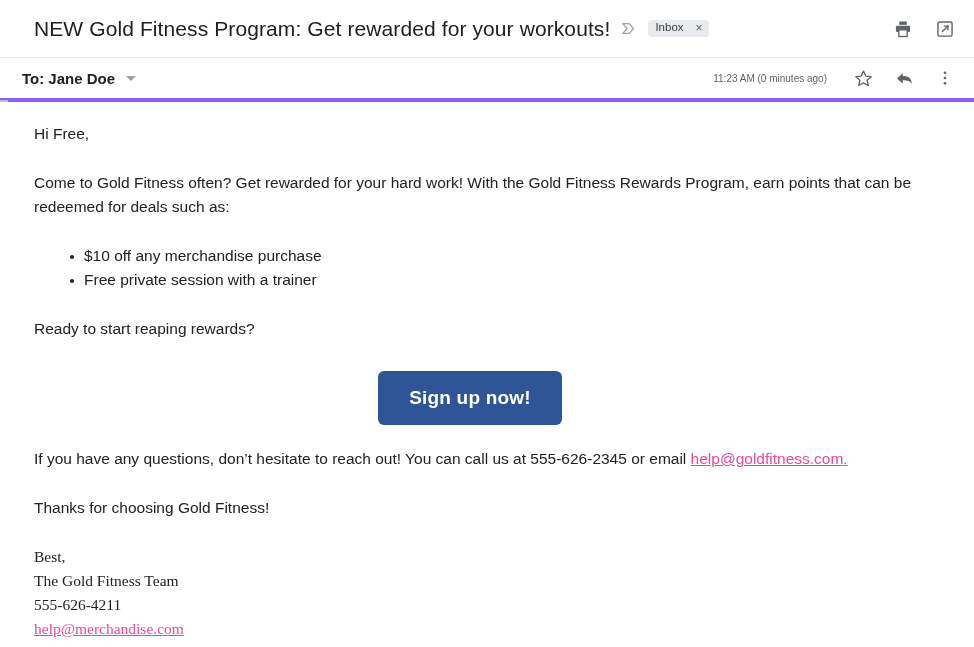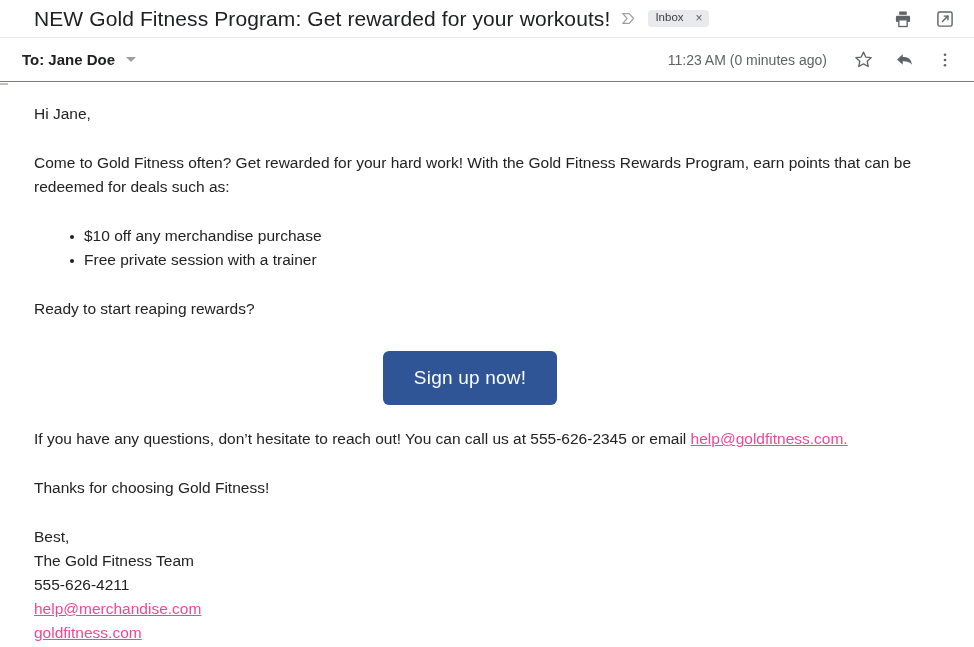--- a/index.html
+++ b/index.html
@@ -11,21 +11,21 @@
     width: 974px;
     height: 647px;
     font-family: "Liberation Sans", sans-serif;
     color: #222222;
     overflow: hidden;
   }
 
   
   .subject-bar {
     position: relative;
-    height: 38px;
+    height: 58px;
     display: flex;
     align-items: center;
     padding: 0 18px 0 34px;
     box-sizing: border-box;
     border-bottom: 1px solid #e8eaed;
   }
   .subject-text {
     font-size: 21px;
     font-weight: 400;
     color: #202124;
@@ -73,21 +73,21 @@
   }
 
   
   .recipient-bar {
     position: relative;
     height: 44px;
     display: flex;
     align-items: center;
     padding: 0 18px 0 22px;
     box-sizing: border-box;
-    border-bottom: 1px solid #8b5cf6;
+    border-bottom: 4px solid #8b5cf6;
   }
   .recipient-name {
     font-size: 15px;
     font-weight: bold;
     color: #202124;
   }
   .caret-down {
     width: 0;
     height: 0;
     margin-left: 11px;
@@ -97,21 +97,21 @@
     cursor: pointer;
   }
   .recipient-right {
     margin-left: auto;
     display: flex;
     align-items: center;
     gap: 19px;
     color: #5f6368;
   }
   .timestamp {
-    font-size: 14px;
+    font-size: 10px;
     color: #5f6368;
     margin-right: 6px;
     white-space: nowrap;
   }
   .left-tick {
     position: absolute;
     left: 0;
     bottom: -4px;
     width: 8px;
     height: 2px;
@@ -161,35 +161,36 @@
   .cta-row {
     display: flex;
     justify-content: center;
     margin: 0 0 0 0;
     padding-right: 50px;
   }
   .cta-button {
     background: #2f5597;
     color: #ffffff;
     font-size: 19px;
-    font-weight: normal;
+    font-weight: bold;
     border: none;
     border-radius: 6px;
     padding: 16px 31px;
     cursor: pointer;
     font-family: "Liberation Sans", sans-serif;
     letter-spacing: 0.2px;
   }
 
   a.link {
     color: #ec4899;
     text-decoration: underline;
   }
   .sig-line {
     line-height: 24px;
+    font-family: Liberation Serif, serif;
   }
 </style>
 </head>
 <body>
 
 <div class="subject-bar">
   <span class="subject-text">NEW Gold Fitness Program: Get rewarded for your workouts!</span>
 
   <span class="important-marker">
     <svg width="17" height="17" viewBox="0 0 24 24" aria-hidden="true">
@@ -246,21 +247,21 @@
         <circle cx="12" cy="19" r="1.8" fill="#5f6368"></circle>
       </svg>
     </span>
   </span>
   <span class="left-tick"></span>
 </div>
 
 <div class="body-wrap">
   <div class="body-text">
 
-    <p class="para">Hi Jane,</p>
+    <p class="para">Hi Free,</p>
 
     <p class="para">Come to Gold Fitness often? Get rewarded for your hard work! With the Gold Fitness Rewards Program, earn points that can be redeemed for deals such as:</p>
 
     <ul class="perks">
       <li>$10 off any merchandise purchase</li>
       <li>Free private session with a trainer</li>
     </ul>
 
     <p class="para tight">Ready to start reaping rewards?</p>
 

